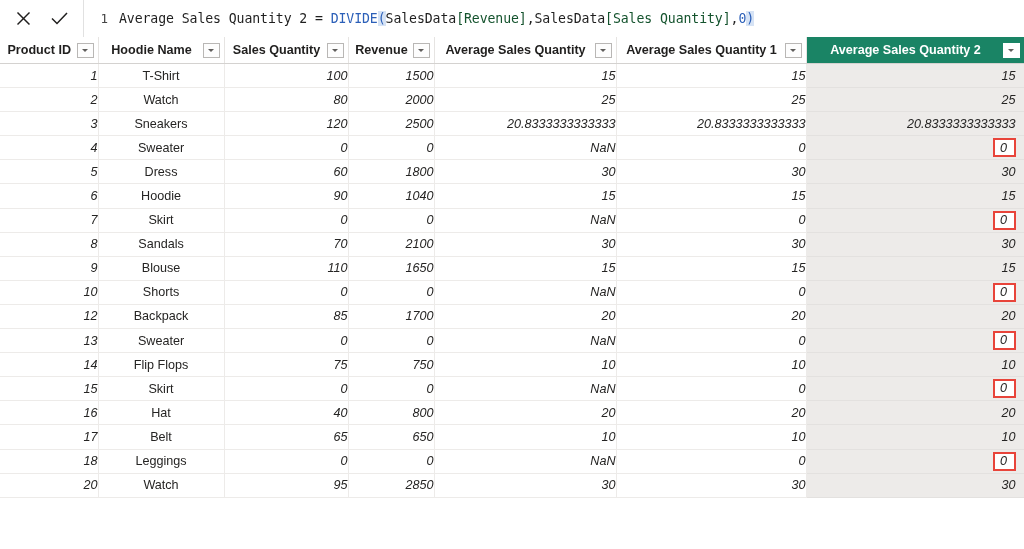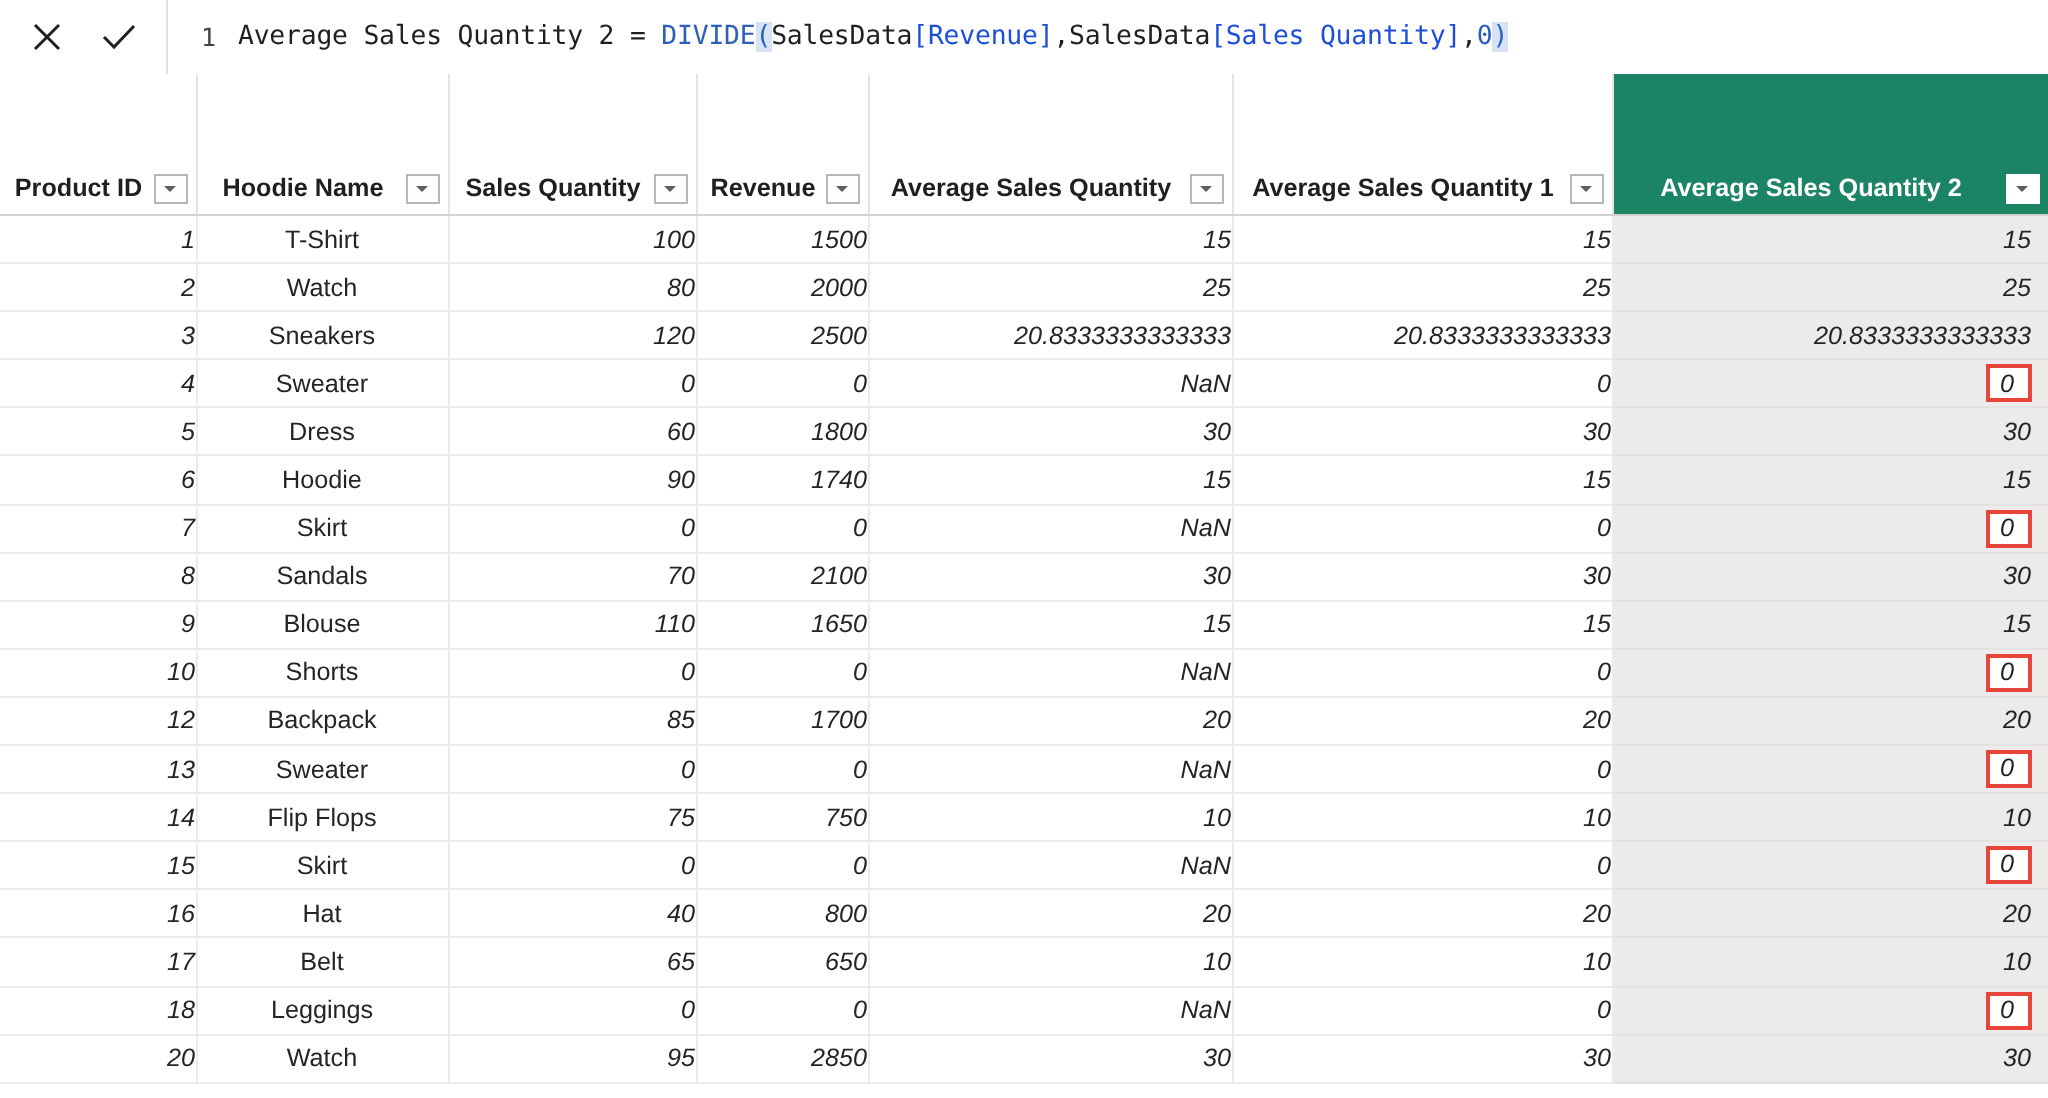--- a/index.html
+++ b/index.html
@@ -44,21 +44,21 @@
   }
   .fb-code {
     font-family: "DejaVu Sans Mono", "Liberation Mono", monospace;
     font-size: 13.2px;
     color: #1f1f1f;
     white-space: pre;
     margin-left: 11px;
     letter-spacing: -0.1px;
   }
   .tok-fn    { color: #2b5fb8; }
-  .tok-col   { color: #1d4ed8; }
+  .tok-col   { color: #14532d; }
   .tok-num   { color: #2b5fb8; }
   .tok-paren-hl {
     color: #2b5fb8;
     background: #d6e3f5;
   }
   .tok-plain { color: #1f1f1f; }
 
   
   .grid {
     position: absolute; left: 0; top: 37px;
@@ -88,21 +88,20 @@
     font-weight: bold;
     font-size: 12.6px;
     vertical-align: middle;
     position: relative;
   }
   thead th .hdr-inner {
     display: flex; align-items: center;
     height: 26px;
     padding: 0 4px 0 6px;
     gap: 4px;
-    margin-top: 44px;
   }
   thead th .hdr-label {
     flex: 1; overflow: hidden; text-overflow: clip;
   }
   thead th.selected {
     background: #1a8465;
     color: #ffffff;
     border-right: 1px solid #14b8a6;
   }
   .dd-box {
@@ -330,21 +329,21 @@
           <td class="c-num col-sel">
             <div class="cellwrap">
               <span>30</span>
             </div>
           </td>
         </tr>
         <tr>
           <td class="c-id">6</td>
           <td class="c-text">Hoodie</td>
           <td class="c-num">90</td>
-          <td class="c-num">1740</td>
+          <td class="c-num">1040</td>
           <td class="c-num">15</td>
           <td class="c-num">15</td>
           <td class="c-num col-sel">
             <div class="cellwrap">
               <span>15</span>
             </div>
           </td>
         </tr>
         <tr>
           <td class="c-id">7</td>

